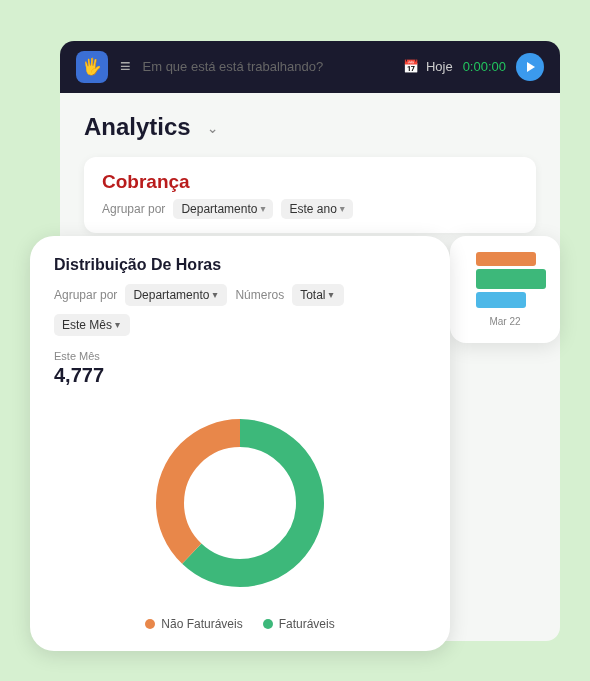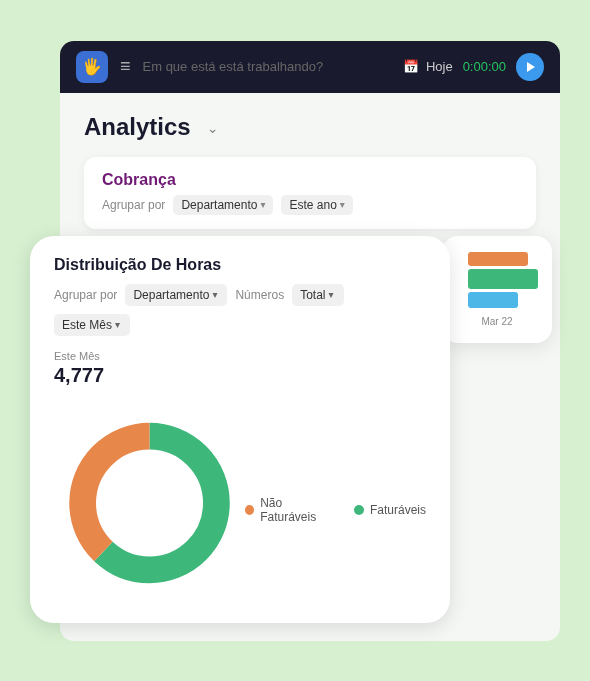--- a/index.html
+++ b/index.html
@@ -139,23 +139,23 @@
     
     .cobranca-card {
       background: white;
       border-radius: 12px;
       padding: 14px 18px;
       margin-bottom: 16px;
       box-shadow: 0 2px 8px rgba(0,0,0,0.06);
     }
 
     .cobranca-title {
-      font-size: 16px;
+      font-size: 19px;
       font-weight: 600;
-      color: #701a75;
+      color: #b91c1c;
       margin-bottom: 6px;
     }
 
     .filter-row {
       display: flex;
       align-items: center;
       gap: 8px;
     }
 
     .filter-label {
@@ -243,21 +243,21 @@
     .este-mes-value {
       font-size: 20px;
       font-weight: 700;
       color: #1a1a2e;
       margin-bottom: 16px;
     }
 
     
     .chart-container {
       display: flex;
-      flex-direction: row;
+      flex-direction: column;
       align-items: center;
     }
 
     .donut-svg {
       width: 200px;
       height: 200px;
     }
 
     .legend {
       display: flex;
@@ -277,21 +277,21 @@
     .legend-dot {
       width: 10px;
       height: 10px;
       border-radius: 50%;
     }
 
     
     .right-chart {
       position: absolute;
       top: 195px;
-      right: 8px;
+      right: 0;
       width: 110px;
       background: white;
       border-radius: 16px;
       padding: 16px 26px;
       box-shadow: 0 4px 20px rgba(0,0,0,0.1);
       z-index: 15;
     }
 
     .bar-group {
       display: flex;

